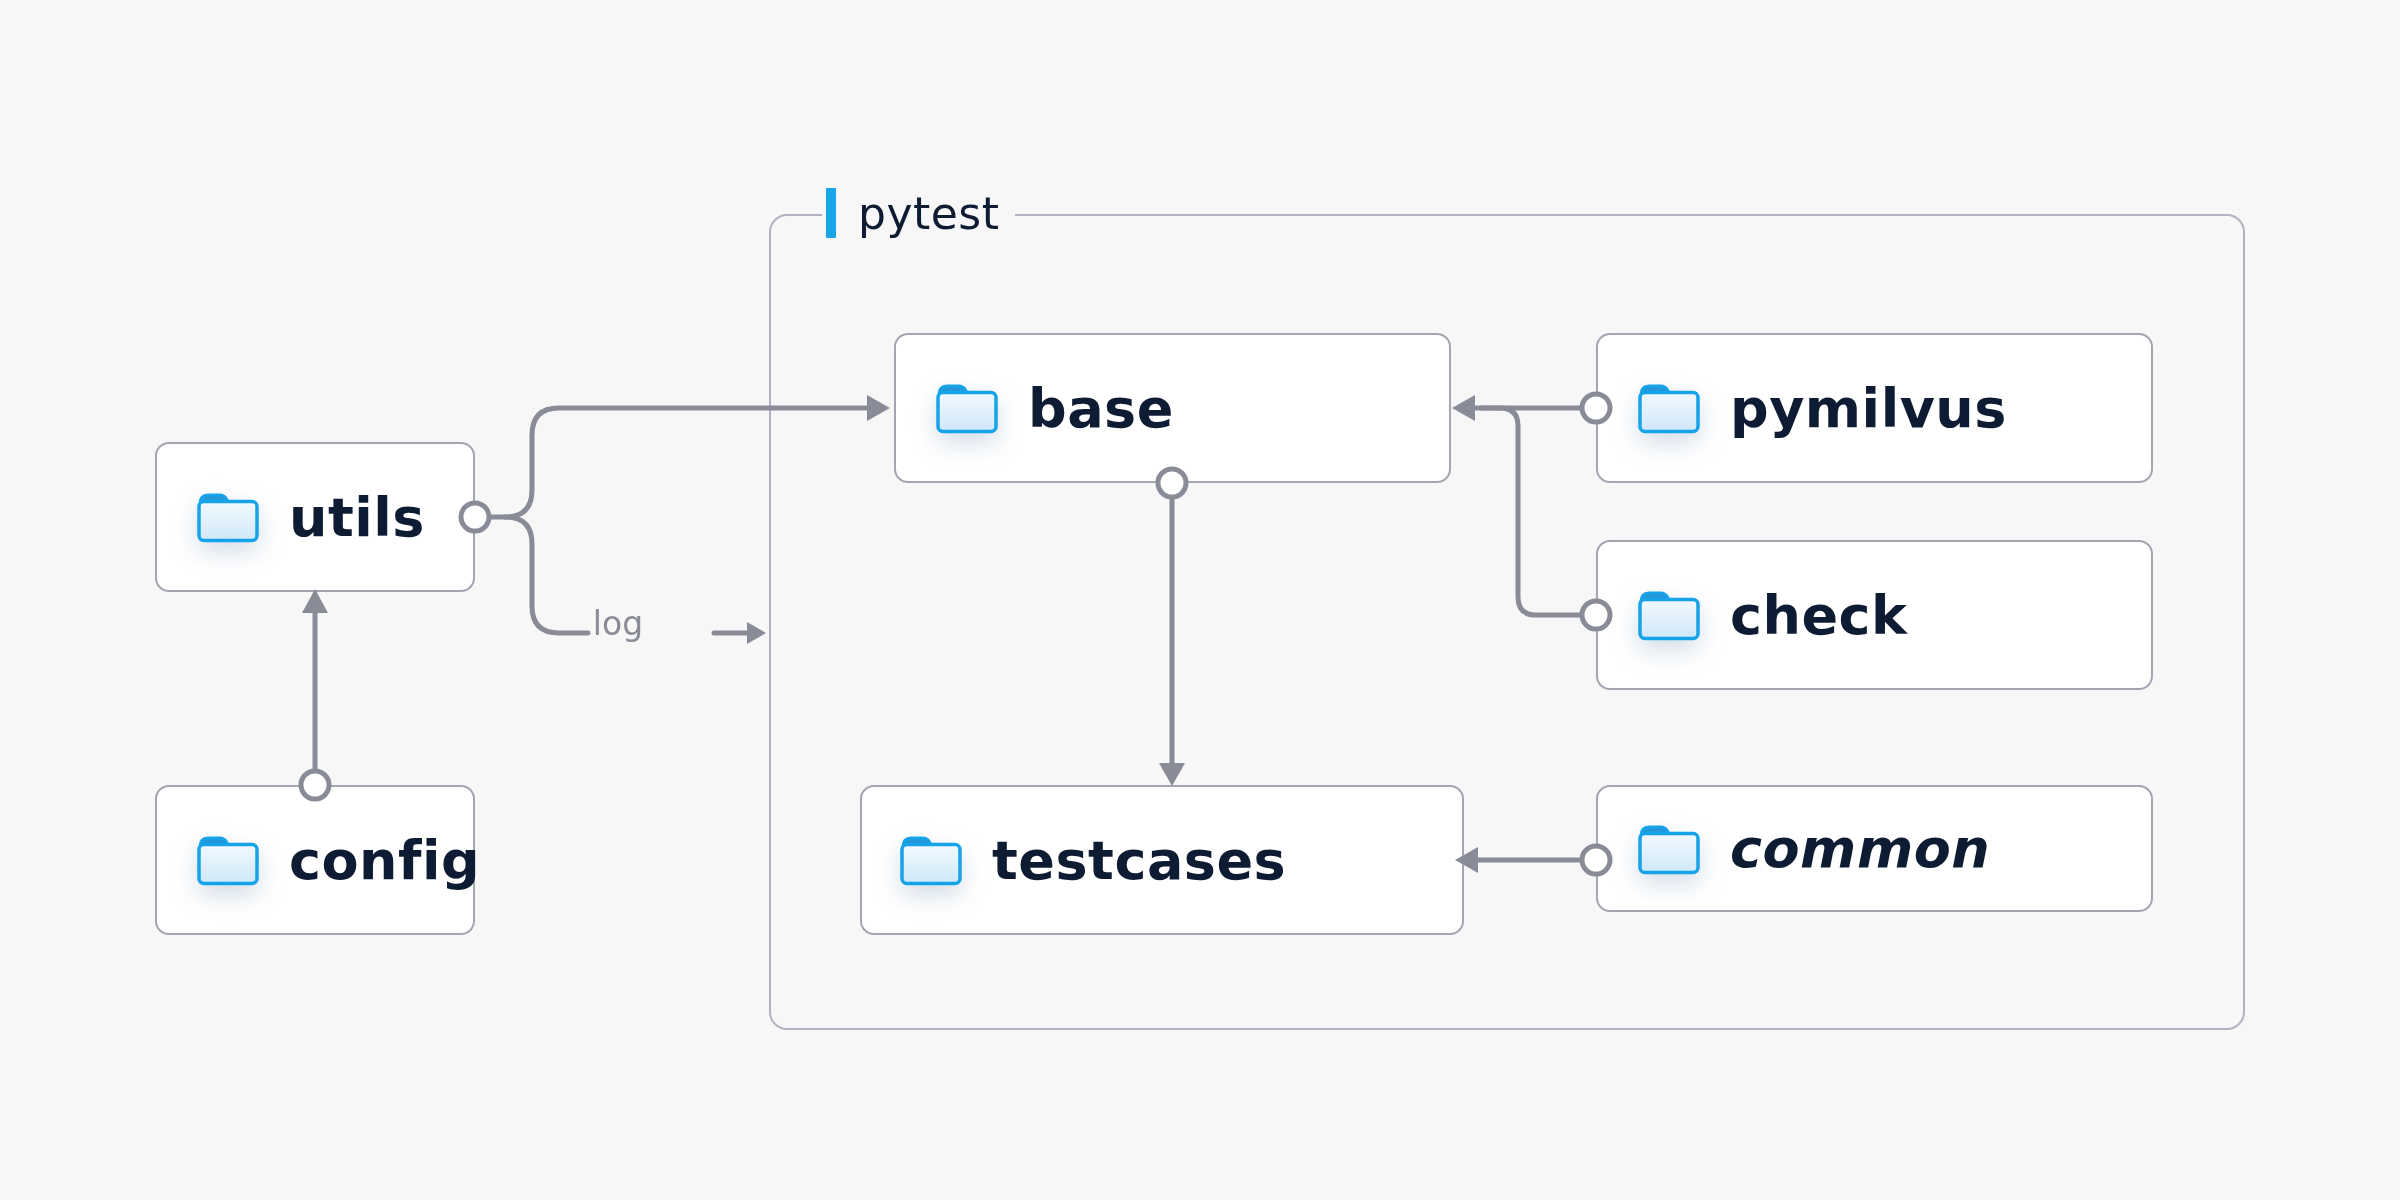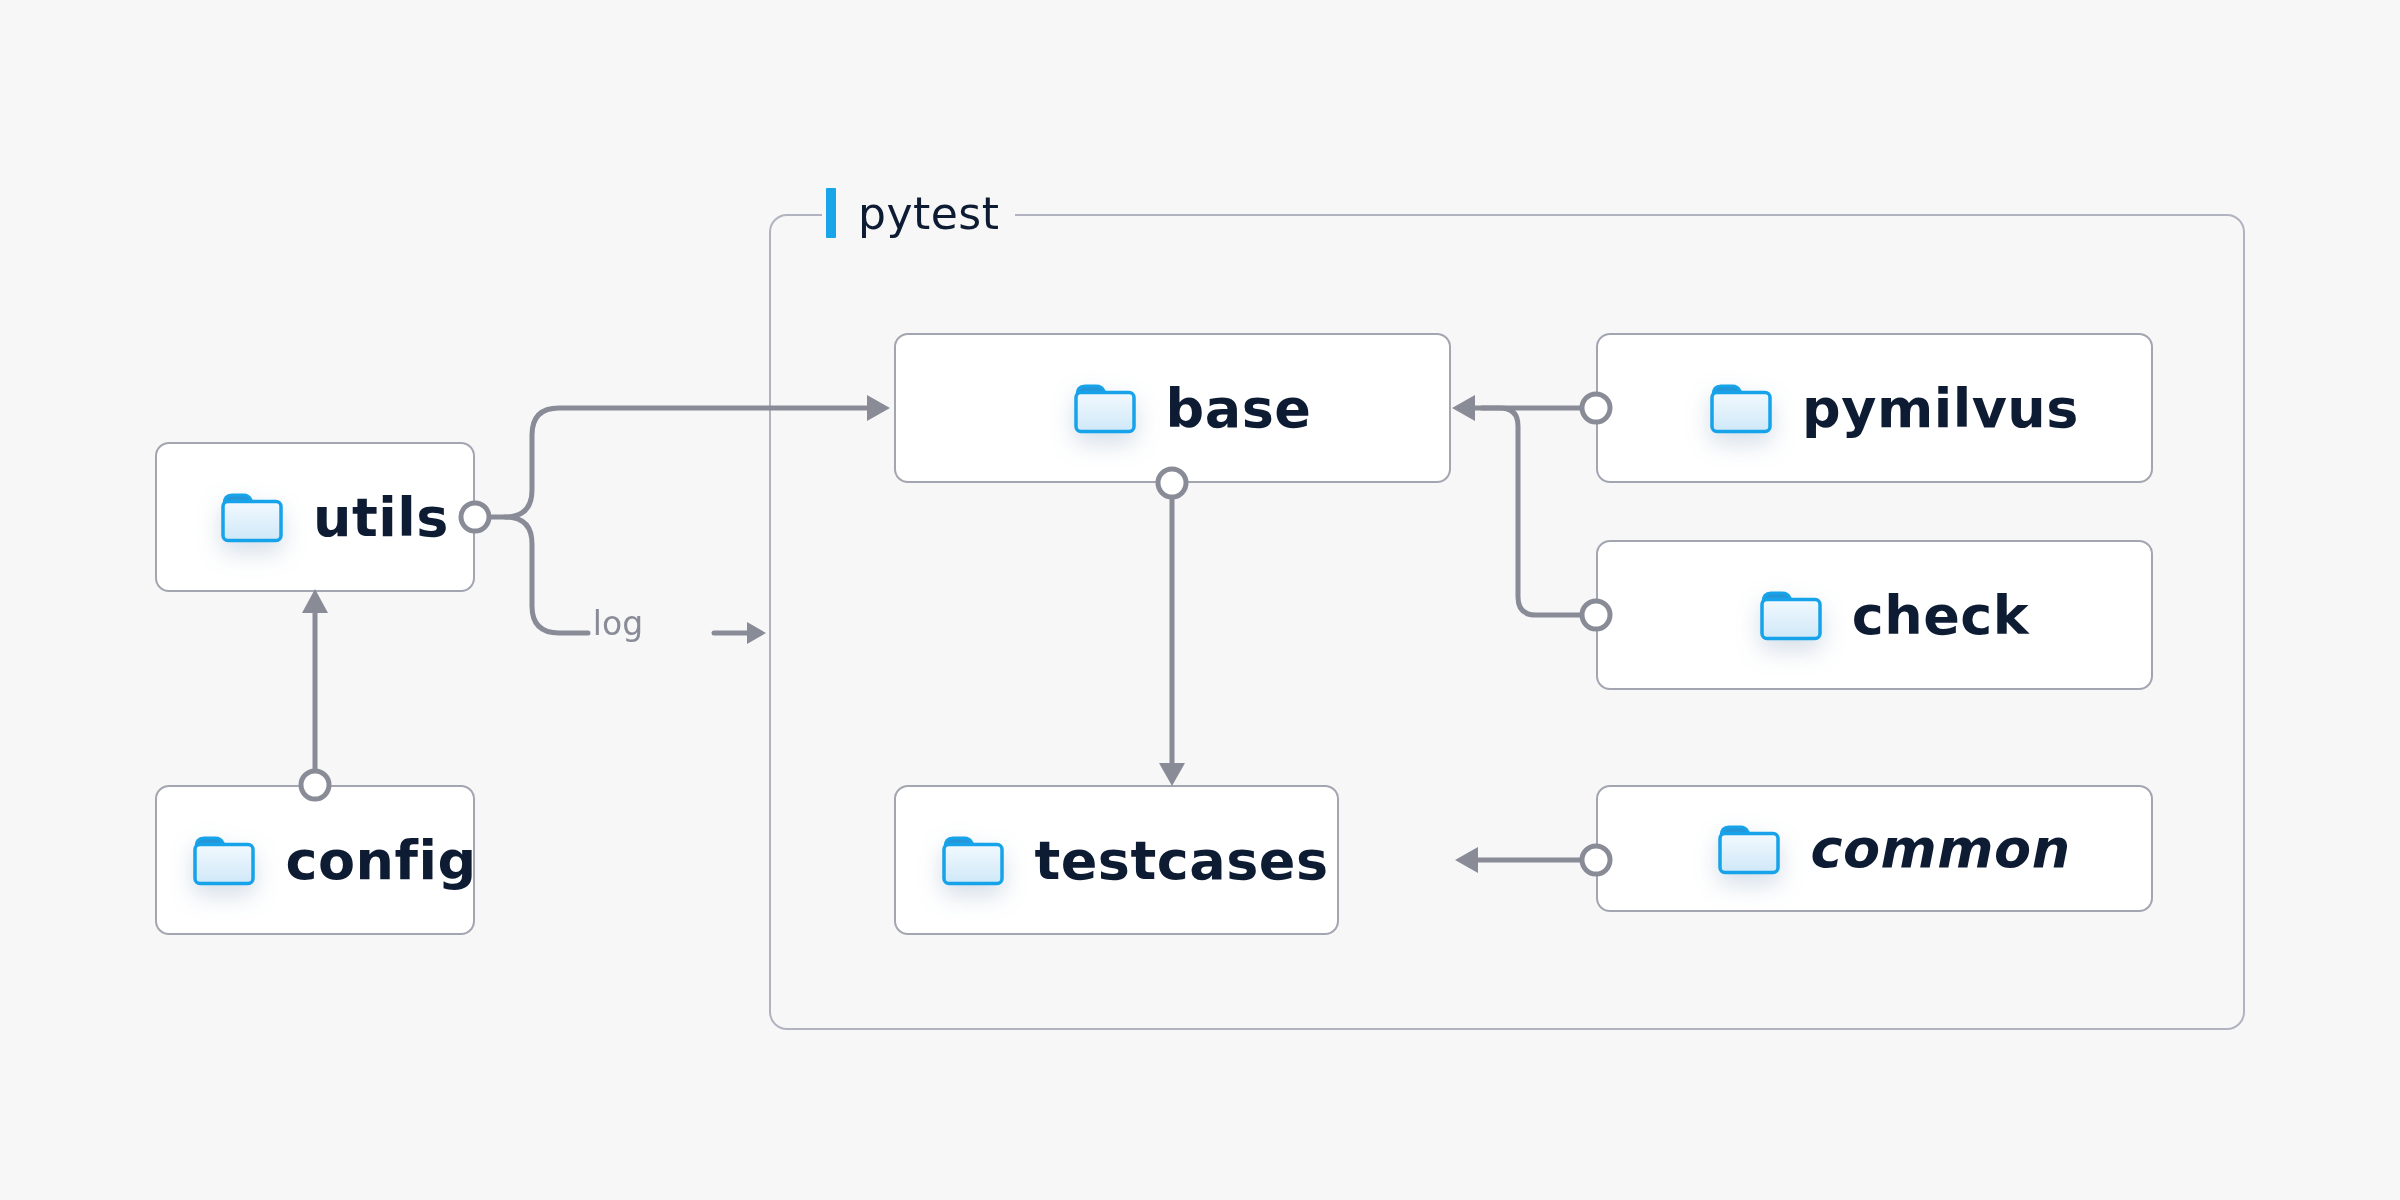--- a/index.html
+++ b/index.html
@@ -55,21 +55,20 @@
   .node {
     position: absolute;
     background: var(--node_bg, #ffffff);
     border: 2.5px solid var(--node_border, #a3a5b1);
     border-radius: 14px;
     box-sizing: border-box;
     display: flex;
     align-items: center;
     padding-left: 38px;
     gap: 28px;
-    justify-content: center;
   }
   .node-label {
     font-size: 54px;
     font-weight: 600;
     color: var(--text, #0d1b33);
     letter-spacing: 0.5px;
     white-space: nowrap;
   }
   .folder {
     width: 66px;
@@ -173,21 +172,21 @@
   </div>
 
   <div class="node" style="left:1596px; top:540px; width:557px; height:150px;">
     <svg class="folder" viewBox="0 0 66 54" aria-hidden="true">
       <path class="folder-tab" d="M5 14 Q5 5 13 5 H24 Q30 5 32 10 L34 14 Z"></path>
       <rect class="folder-body" x="4" y="11.5" width="58" height="39" rx="5"></rect>
     </svg>
     <span class="node-label">check</span>
   </div>
 
-  <div class="node" style="left:894px; top:785px; width:445px; height:150px;padding-left:36px;">
+  <div class="node" style="left:860px; top:785px; width:604px; height:150px;padding-left:36px;">
     <svg class="folder" viewBox="0 0 66 54" aria-hidden="true">
       <path class="folder-tab" d="M5 14 Q5 5 13 5 H24 Q30 5 32 10 L34 14 Z"></path>
       <rect class="folder-body" x="4" y="11.5" width="58" height="39" rx="5"></rect>
     </svg>
     <span class="node-label">testcases</span>
   </div>
 
   <div class="node" style="left:1596px; top:785px; width:557px; height:127px;font-style:italic;">
     <svg class="folder" viewBox="0 0 66 54" aria-hidden="true">
       <path class="folder-tab" d="M5 14 Q5 5 13 5 H24 Q30 5 32 10 L34 14 Z"></path>

